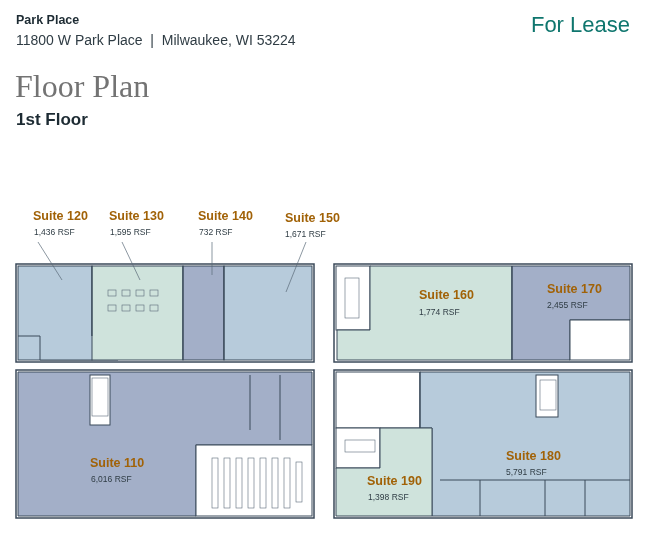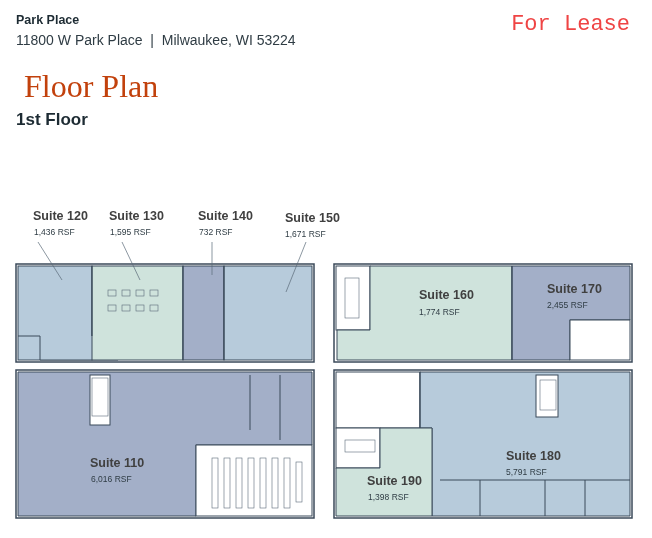--- a/index.html
+++ b/index.html
@@ -1,23 +1,23 @@
 <!DOCTYPE html>
 <html><head>
 <meta charset="utf-8">
 <style>
   html, body { margin:0; padding:0; background:#ffffff; }
   body { width:652px; height:538px; position:relative; overflow:hidden; font-family:"Liberation Sans", sans-serif; }
   .prop-name { position:absolute; left:16px; top:13px; font-size:12.5px; font-weight:bold; color:#1d2b33; }
   .prop-addr { position:absolute; left:16px; top:32px; font-size:14px; color:#2f3c44; }
-  .for-lease { position:absolute; right:22px; top:12px; font-family:Liberation Mono, monospace; font-size:22px; color:#ef4444; }
-  .page-title { position:absolute; left:15px; top:68px; font-family:"Liberation Serif", serif; font-size:32px; color:#c2410c;margin-left:9px; }
+  .for-lease { position:absolute; right:22px; top:12px; font-family:Liberation Sans, sans-serif; font-size:22px; color:#0f766e; }
+  .page-title { position:absolute; left:15px; top:68px; font-family:"Liberation Serif", serif; font-size:32px; color:#737373; }
   .floor-sub { position:absolute; left:16px; top:110px; font-size:17px; font-weight:bold; color:#1d2b33; }
   .plan { position:absolute; left:0; top:195px; width:652px; height:343px; }
-  .suite-label { position:absolute; font-size:12.5px; font-weight:bold; color:#404040; white-space:nowrap; }
+  .suite-label { position:absolute; font-size:12.5px; font-weight:bold; color:#a16207; white-space:nowrap; }
   .suite-rsf { position:absolute; font-size:8.5px; color:#2f3c44; white-space:nowrap; }
 </style>
 </head>
 <body>
 
 <div class="prop-name">Park Place</div>
 <div class="prop-addr" style="white-space:pre">11800 W Park Place  |  Milwaukee, WI 53224</div>
 <div class="for-lease">For Lease</div>
 <div class="page-title">Floor Plan</div>
 <div class="floor-sub">1st Floor</div>

